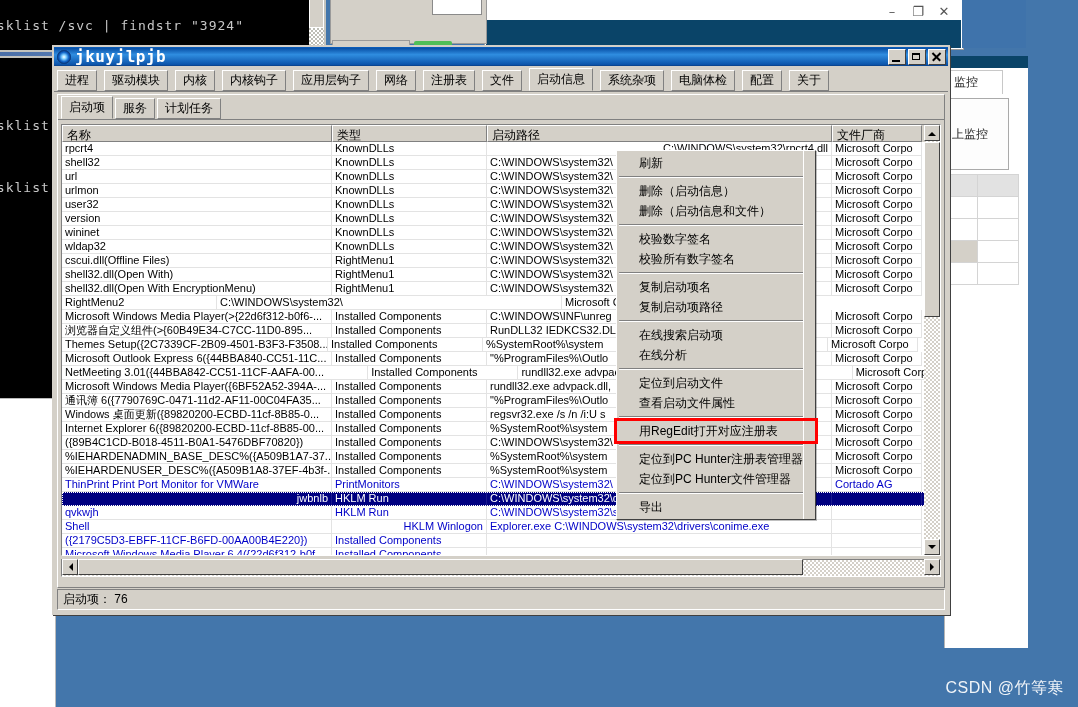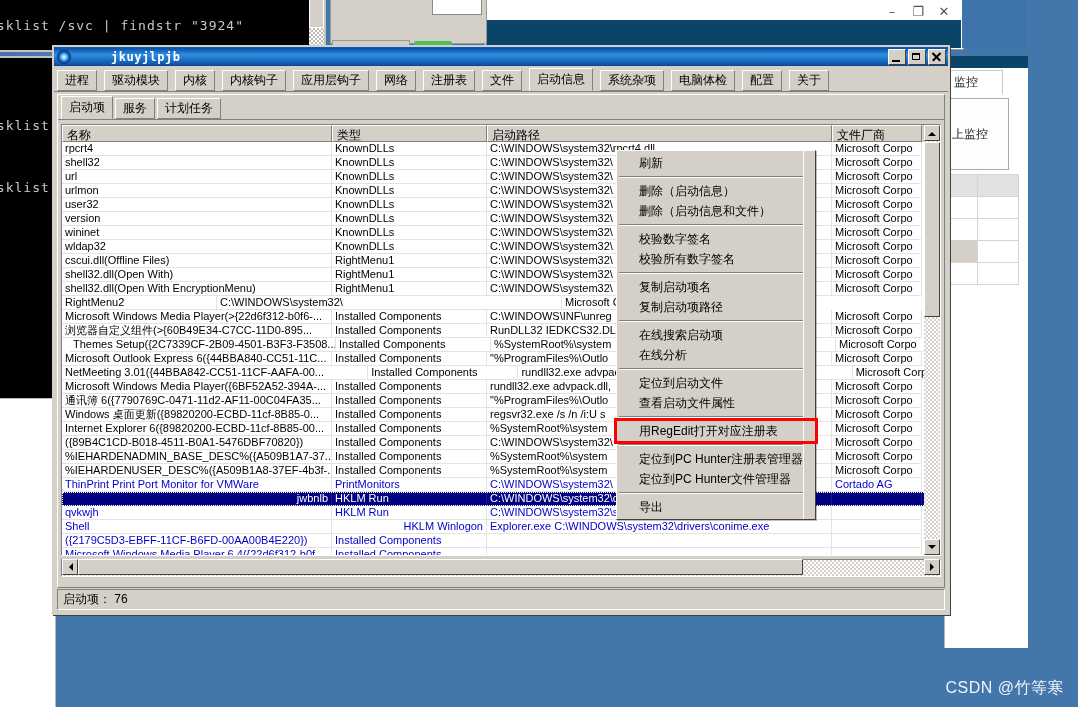--- a/index.html
+++ b/index.html
@@ -78,22 +78,22 @@
     background:linear-gradient(to bottom,#0a5fc0 0%,#0a52a8 8%,#2f8de0 40%,#0d55ab 92%,#0a3f84 100%);
     display:flex;align-items:center;padding:0 2px 0 3px;
   }
   .title-ico{
     width:14px;height:14px;margin-right:4px;border-radius:50%;
     background:radial-gradient(circle at 50% 50%,#fff 0%,#7fd0ff 22%,#1064c8 48%,#0b3f86 70%,#ffffff 78%,#1064c8 100%);
     box-shadow:inset 0 0 0 1px #0b3f86;
     flex:0 0 auto;
   }
   .title-text{
-    color:#fff;font-size:12px;font-weight:bold;flex:1;
-    font-family:"DejaVu Sans Mono","Liberation Mono",monospace;letter-spacing:.5px;margin-left:36px;
+    color:#fff;font-size:16px;font-weight:bold;flex:1;
+    font-family:"DejaVu Sans Mono","Liberation Mono",monospace;letter-spacing:.5px;
   }
   .title-btns{display:flex;gap:2px;}
   .tbtn{
     width:16px;height:14px;background:#d4d0c8;
     border:1px solid;border-color:#fff #404040 #404040 #fff;
     position:relative;
   }
   .tbtn i{position:absolute;background:#000;display:block;}
   .tb-min i{left:3px;bottom:2px;width:8px;height:2px;}
   .tb-max i{left:3px;top:3px;width:8px;height:7px;background:none;border:1px solid #000;border-top-width:2px;box-sizing:border-box;}
@@ -316,21 +316,21 @@
       <div class="lv-header" id="lv-header">
           <div class="lv-hcell" style="width: 270px;">名称</div>
           <div class="lv-hcell" style="width: 155px;">类型</div>
           <div class="lv-hcell" style="width: 345px;">启动路径</div>
           <div class="lv-hcell" style="width: 90px;">文件厂商</div>
         </div>
       <div class="lv-body" id="lv-body">
           <div class="lv-row">
             <div class="lv-cell" style="width: 270px;">rpcrt4</div>
             <div class="lv-cell" style="width: 155px;">KnownDLLs</div>
-            <div class="lv-cell" style="width: 345px;">C:\WINDOWS\system32\rpcrt4.dll</div>
+            <div class="lv-cell" style="width: 345px; text-align: right;">C:\WINDOWS\system32\rpcrt4.dll</div>
             <div class="lv-cell" style="width: 90px;">Microsoft Corpo</div>
           </div>
           <div class="lv-row">
             <div class="lv-cell" style="width: 270px;">shell32</div>
             <div class="lv-cell" style="width: 155px;">KnownDLLs</div>
             <div class="lv-cell" style="width: 345px;">C:\WINDOWS\system32\</div>
             <div class="lv-cell" style="width: 90px;">Microsoft Corpo</div>
           </div>
           <div class="lv-row">
             <div class="lv-cell" style="width: 270px;">url</div>
@@ -397,21 +397,21 @@
             <div class="lv-cell" style="width: 345px;">C:\WINDOWS\INF\unreg</div>
             <div class="lv-cell" style="width: 90px;">Microsoft Corpo</div>
           </div>
           <div class="lv-row">
             <div class="lv-cell" style="width: 270px;">浏览器自定义组件(&gt;{60B49E34-C7CC-11D0-895...</div>
             <div class="lv-cell" style="width: 155px;">Installed Components</div>
             <div class="lv-cell" style="width: 345px;">RunDLL32 IEDKCS32.DLL</div>
             <div class="lv-cell" style="width: 90px;">Microsoft Corpo</div>
           </div>
           <div class="lv-row">
-            <div class="lv-cell" style="width: 266px; margin-left: 8px;">Themes Setup({2C7339CF-2B09-4501-B3F3-F3508...</div>
+            <div class="lv-cell" style="width: 266px;">Themes Setup({2C7339CF-2B09-4501-B3F3-F3508...</div>
             <div class="lv-cell" style="width: 155px;">Installed Components</div>
             <div class="lv-cell" style="width: 345px;">%SystemRoot%\system</div>
             <div class="lv-cell" style="width: 90px;">Microsoft Corpo</div>
           </div>
           <div class="lv-row">
             <div class="lv-cell" style="width: 270px;">Microsoft Outlook Express 6({44BBA840-CC51-11C...</div>
             <div class="lv-cell" style="width: 155px;">Installed Components</div>
             <div class="lv-cell" style="width: 345px;">"%ProgramFiles%\Outlo</div>
             <div class="lv-cell" style="width: 90px;">Microsoft Corpo</div>
           </div>

